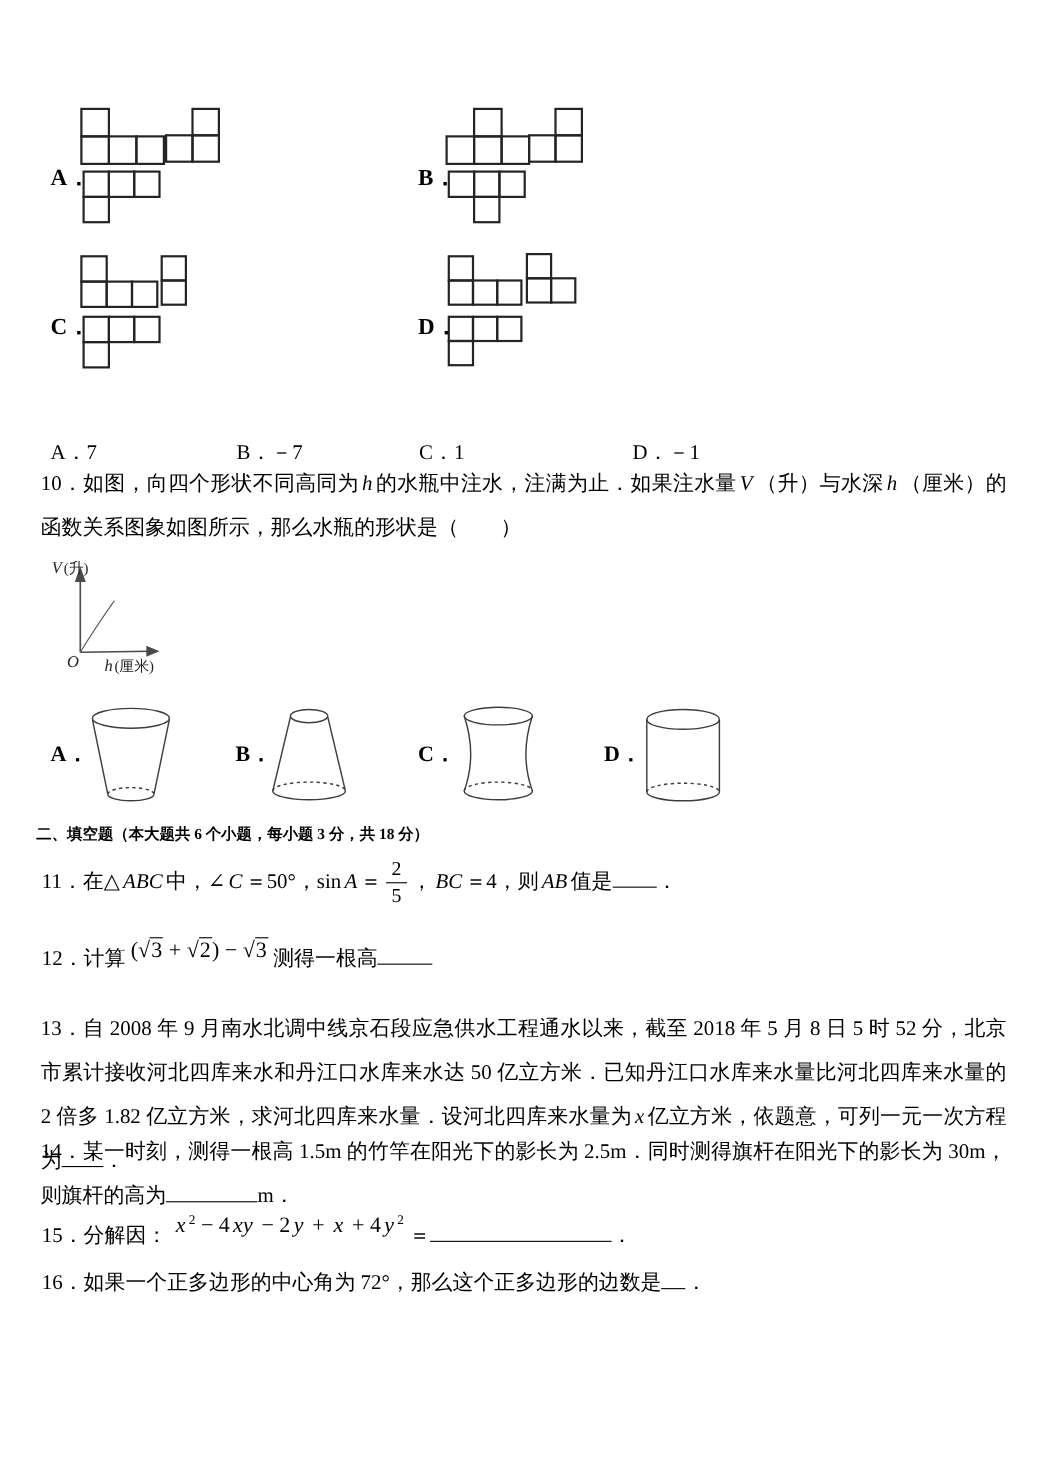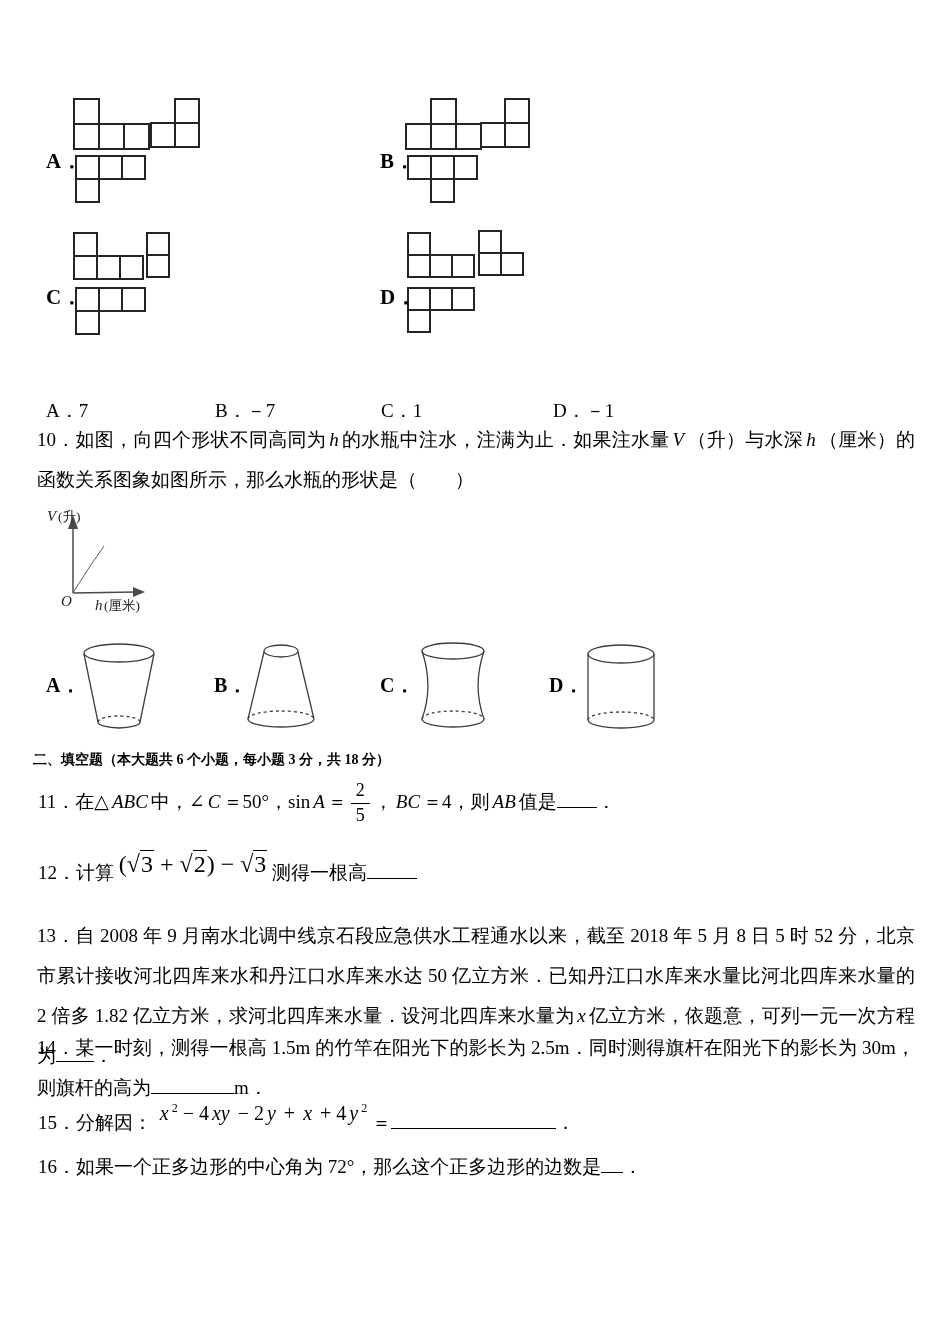--- a/index.html
+++ b/index.html
@@ -9,21 +9,21 @@
   .para{position:absolute;left:37px;width:878px;font-size:19px;line-height:40px;
         text-align:justify;text-justify:inter-ideograph;}
   .line{position:absolute;left:38px;font-size:19px;white-space:nowrap;line-height:40px;}
   .heading{position:absolute;left:33px;font-size:14px;font-weight:bold;line-height:30px;}
   .blank{display:inline-block;border-bottom:1.3px solid #000;height:17px;vertical-align:baseline;}
   i{font-style:italic;margin:0 3px;}
   .frac{display:inline-flex;flex-direction:column;align-items:center;font-size:18px;
         line-height:1.1;margin:0 4px;vertical-align:middle;}
   .frac .num{border-bottom:1.4px solid #000;padding:0 5px 2px;}
   .frac .den{padding-top:2px;}
-  .raised{position:relative;top:-7px;font-size:24px;}
+  .raised{position:relative;top:-7px;font-size:20px;}
   .raised15{position:relative;top:-9px;font-size:20px;}
   .rt{border-top:1.4px solid #000;padding:0 1px;}
   sup.e{font-size:12px;vertical-align:super;}
   .piece{position:absolute;}
   .cell{position:absolute;box-sizing:border-box;border:2px solid #242424;background:transparent;}
   .netlabel{position:absolute;font-size:21px;font-weight:bold;}
   .q9opt{position:absolute;font-size:19px;white-space:nowrap;}
   .vlabel{position:absolute;font-size:20px;font-weight:bold;}
   .vessel{position:absolute;width:82px;height:95px;}
   .vessel path,.vessel line,.vessel ellipse{stroke:#3d3d3d;stroke-width:1.3;fill:none;}
@@ -109,21 +109,21 @@
     </div>
   <div class="netlabel" style="left:46px;top:147px">A．</div>
   <div class="netlabel" style="left:380px;top:147px">B．</div>
   <div class="netlabel" style="left:46px;top:283px">C．</div>
   <div class="netlabel" style="left:380px;top:283px">D．</div>
 
   <div class="abs" style="top:398px;left:0;width:950px;height:30px">
     <span class="q9opt" style="left:46px">A．7</span>
     <span class="q9opt" style="left:215px">B．－7</span>
     <span class="q9opt" style="left:381px">C．1</span>
-    <span class="q9opt" style="left:553px">D．－1</span>
+    <span class="q9opt" style="left:575px">D．－1</span>
   </div>
 
   <div class="para" style="top:420px">
     <span>10．如图，向四个形状不同高同为</span><i>h</i><span>的水瓶中注水，注满为止．如果注水量</span><i>V</i><span>（升）与水深</span><i>h</i><span>（厘米）的函数关系图象如图所示，那么水瓶的形状是（　　）</span>
   </div>
 
   <svg class="graph abs" style="left:42px;top:503px" width="125" height="115" viewBox="0 0 125 115">
     <line x1="31" y1="90" x2="31" y2="24"></line>
     <polygon points="31,12 26,26 36,26"></polygon>
     <line x1="31" y1="90" x2="94" y2="89"></line>

